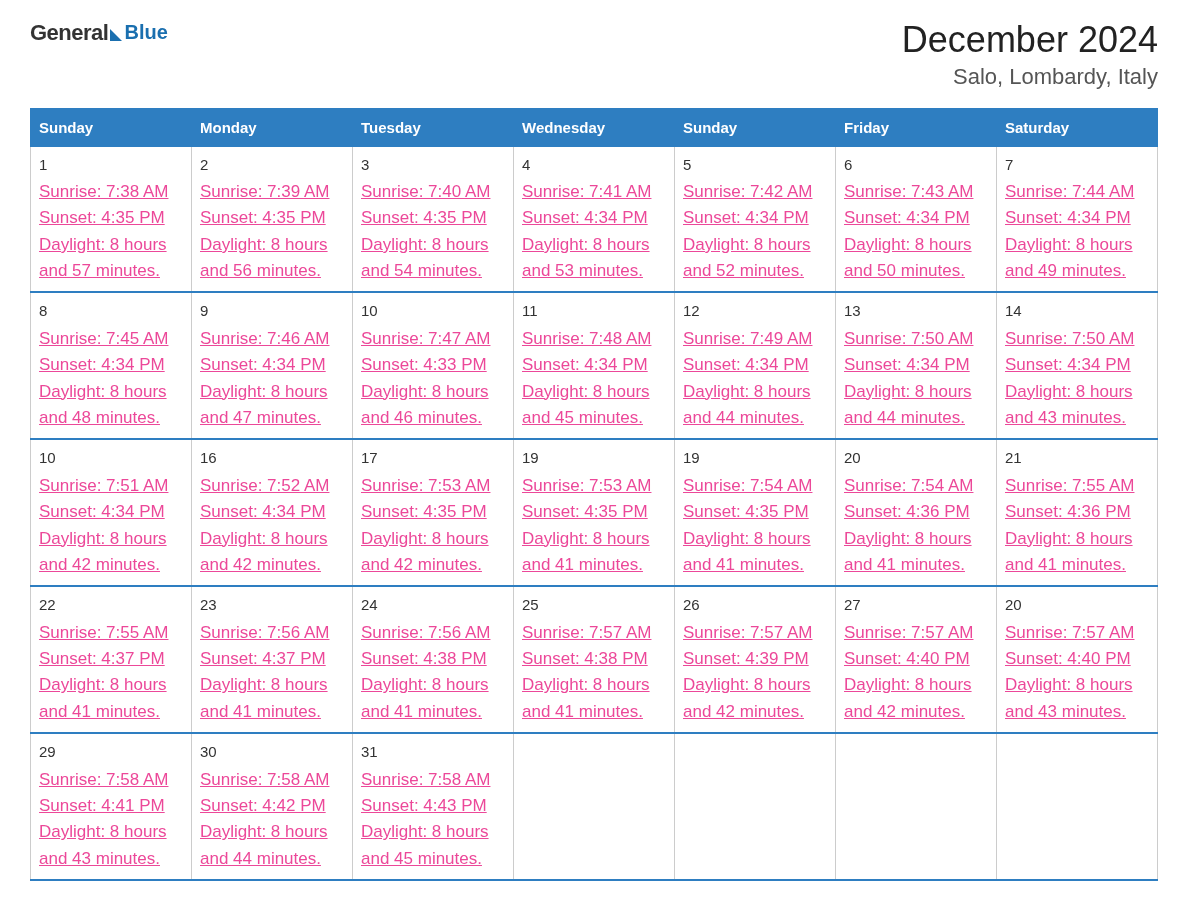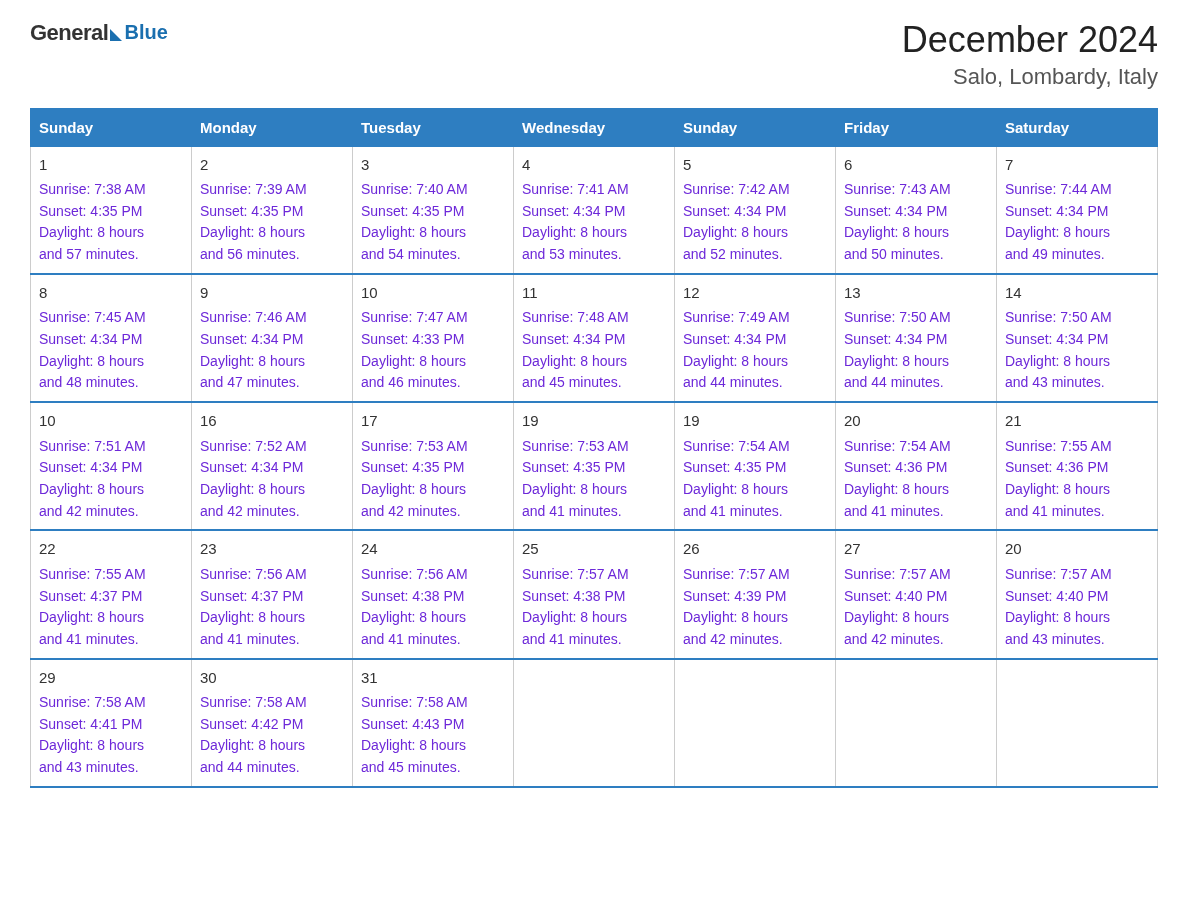--- a/index.html
+++ b/index.html
@@ -90,23 +90,24 @@
     tbody tr {
       border-bottom: 2px solid #2e7ec1;
     }
     .day-number {
       font-size: 15px;
       font-weight: 500;
       display: block;
       margin-bottom: 3px;
     }
     .day-info {
-      font-size: 14px;
-      color: #6d28d9;
+      font-size: 17px;
+      color: #ec4899;
       line-height: 1.55;
+      text-decoration: underline;
     }
     .empty-cell {
       background: #fff;
     }
   </style>
 </head>
 <body>
 
 <div class="header">
   <div class="logo">

